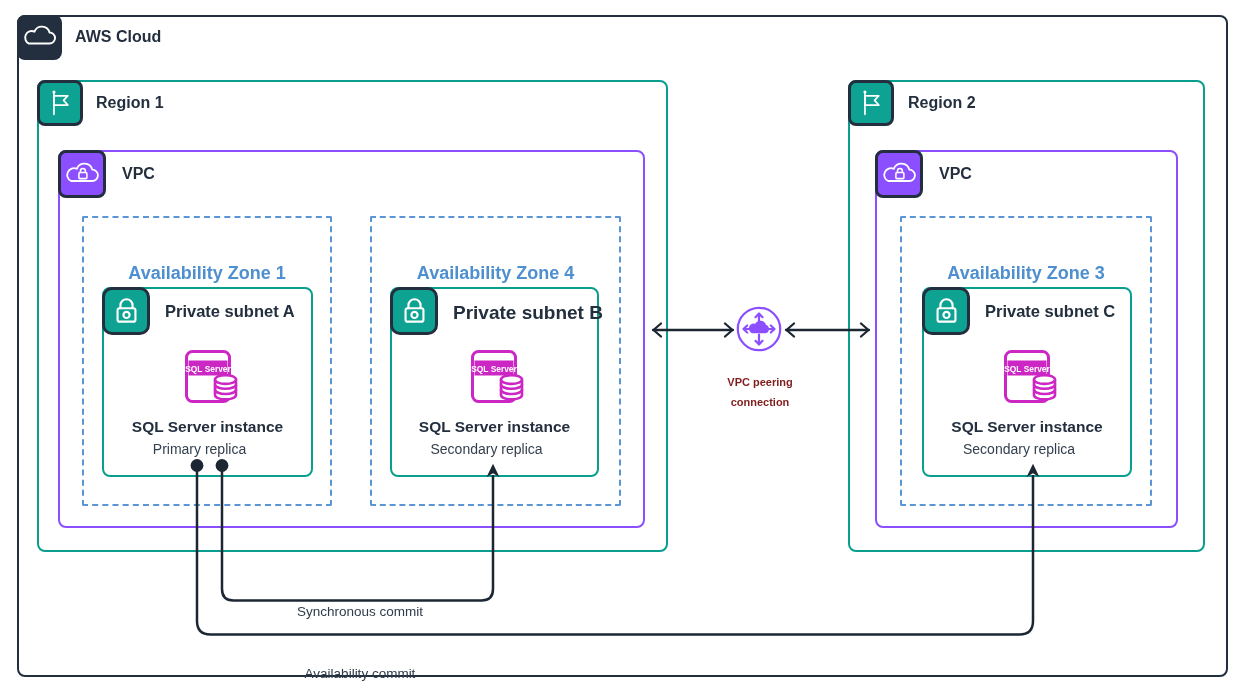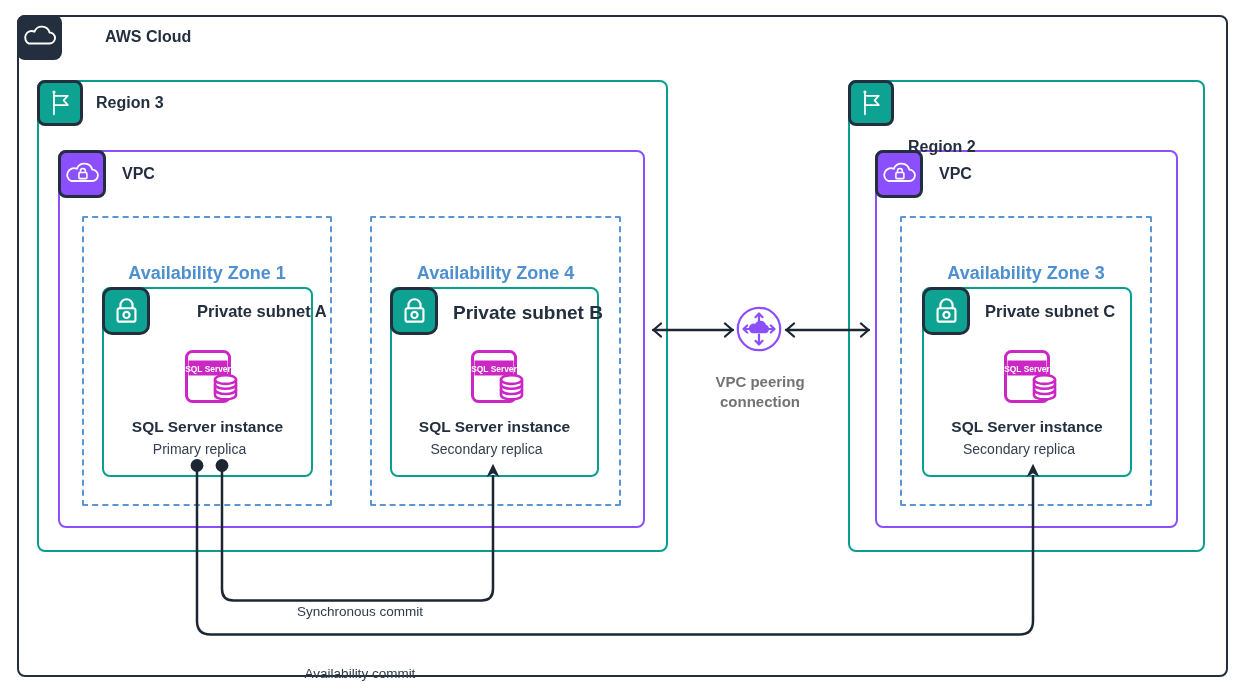--- a/index.html
+++ b/index.html
@@ -12,21 +12,21 @@
   .box.az{border:2px dashed #5a95d5;border-radius:2px;}
   .box.subnet{border:2px solid #0a9e8f;border-radius:8px;background:#fff;}
   .badge{position:absolute;box-sizing:border-box;display:flex;align-items:center;justify-content:center;border-radius:8px;}
   .badge.dark{background:#232F3E;}
   .badge.teal{background:#0ea292;border:3px solid #232F3E;}
   .badge.purple{background:#8C4FFF;border:3px solid #232F3E;}
   .hd-label{position:absolute;font-weight:bold;font-size:16px;white-space:nowrap;color:#232F3E;}
   .az-label{position:absolute;top:20px;left:0;right:0;text-align:center;font-weight:bold;font-size:18px;color:#4e8fd0;margin-top:25px;}
   .inst-label{position:absolute;top:129px;left:0;right:0;text-align:center;font-weight:bold;font-size:15.5px;color:#232F3E;}
   .replica-label{position:absolute;top:152px;left:0;right:16px;text-align:center;font-size:14px;color:#333f4e;}
-  .peer-label{position:absolute;left:698px;top:372px;width:124px;text-align:center;font-weight:bold;font-size:15px;line-height:20px;color:#737373;}
+  .peer-label{position:absolute;left:698px;top:372px;width:124px;text-align:center;font-weight:bold;font-size:11px;line-height:20px;color:#7f1d1d;}
   .commit-label{position:absolute;width:220px;text-align:center;font-size:13.5px;color:#2f3b4a;margin-top:25px;}
   .sql-icon{position:absolute;}
   svg{display:block;}
   .overlay{position:absolute;left:0;top:0;z-index:30;pointer-events:none;}
   .defs-holder{position:absolute;width:0;height:0;overflow:hidden;}
 </style>
 </head>
 <body>
 
 <svg class="defs-holder" aria-hidden="true">
@@ -138,26 +138,26 @@
     <svg width="39" height="39" viewBox="0 0 48 48">
         <use href="#icon-lock"></use>
       </svg>
   </div>
   <div class="badge teal" style="left:922px;top:287px;width:48px;height:48px;border-radius:10px;">
     <svg width="39" height="39" viewBox="0 0 48 48">
         <use href="#icon-lock"></use>
       </svg>
   </div>
 
-  <div class="hd-label" style="left:75px;top:28px;margin-left:30px;">AWS Cloud</div>
-  <div class="hd-label" style="left:96px;top:94px;">Region 3</div>
-  <div class="hd-label" style="left:908px;top:94px;margin-top:44px;">Region 2</div>
+  <div class="hd-label" style="left:75px;top:28px;">AWS Cloud</div>
+  <div class="hd-label" style="left:96px;top:94px;">Region 1</div>
+  <div class="hd-label" style="left:908px;top:94px;">Region 2</div>
   <div class="hd-label" style="left:122px;top:165px;">VPC</div>
   <div class="hd-label" style="left:939px;top:165px;">VPC</div>
-  <div class="hd-label" style="left:165px;top:302px;font-size:16.5px;margin-left:32px;">Private subnet A</div>
+  <div class="hd-label" style="left:165px;top:302px;font-size:16.5px;">Private subnet A</div>
   <div class="hd-label" style="left:453px;top:302px;font-size:19px;">Private subnet B</div>
   <div class="hd-label" style="left:985px;top:302px;font-size:16.5px;">Private subnet C</div>
 
   <svg class="sql-icon" style="left:184px;top:349px;" width="58" height="56" viewBox="0 0 58 56">
       <use href="#icon-sql-server"></use>
     </svg>
   <svg class="sql-icon" style="left:470px;top:349px;" width="58" height="56" viewBox="0 0 58 56">
       <use href="#icon-sql-server"></use>
     </svg>
   <svg class="sql-icon" style="left:1003px;top:349px;" width="58" height="56" viewBox="0 0 58 56">

